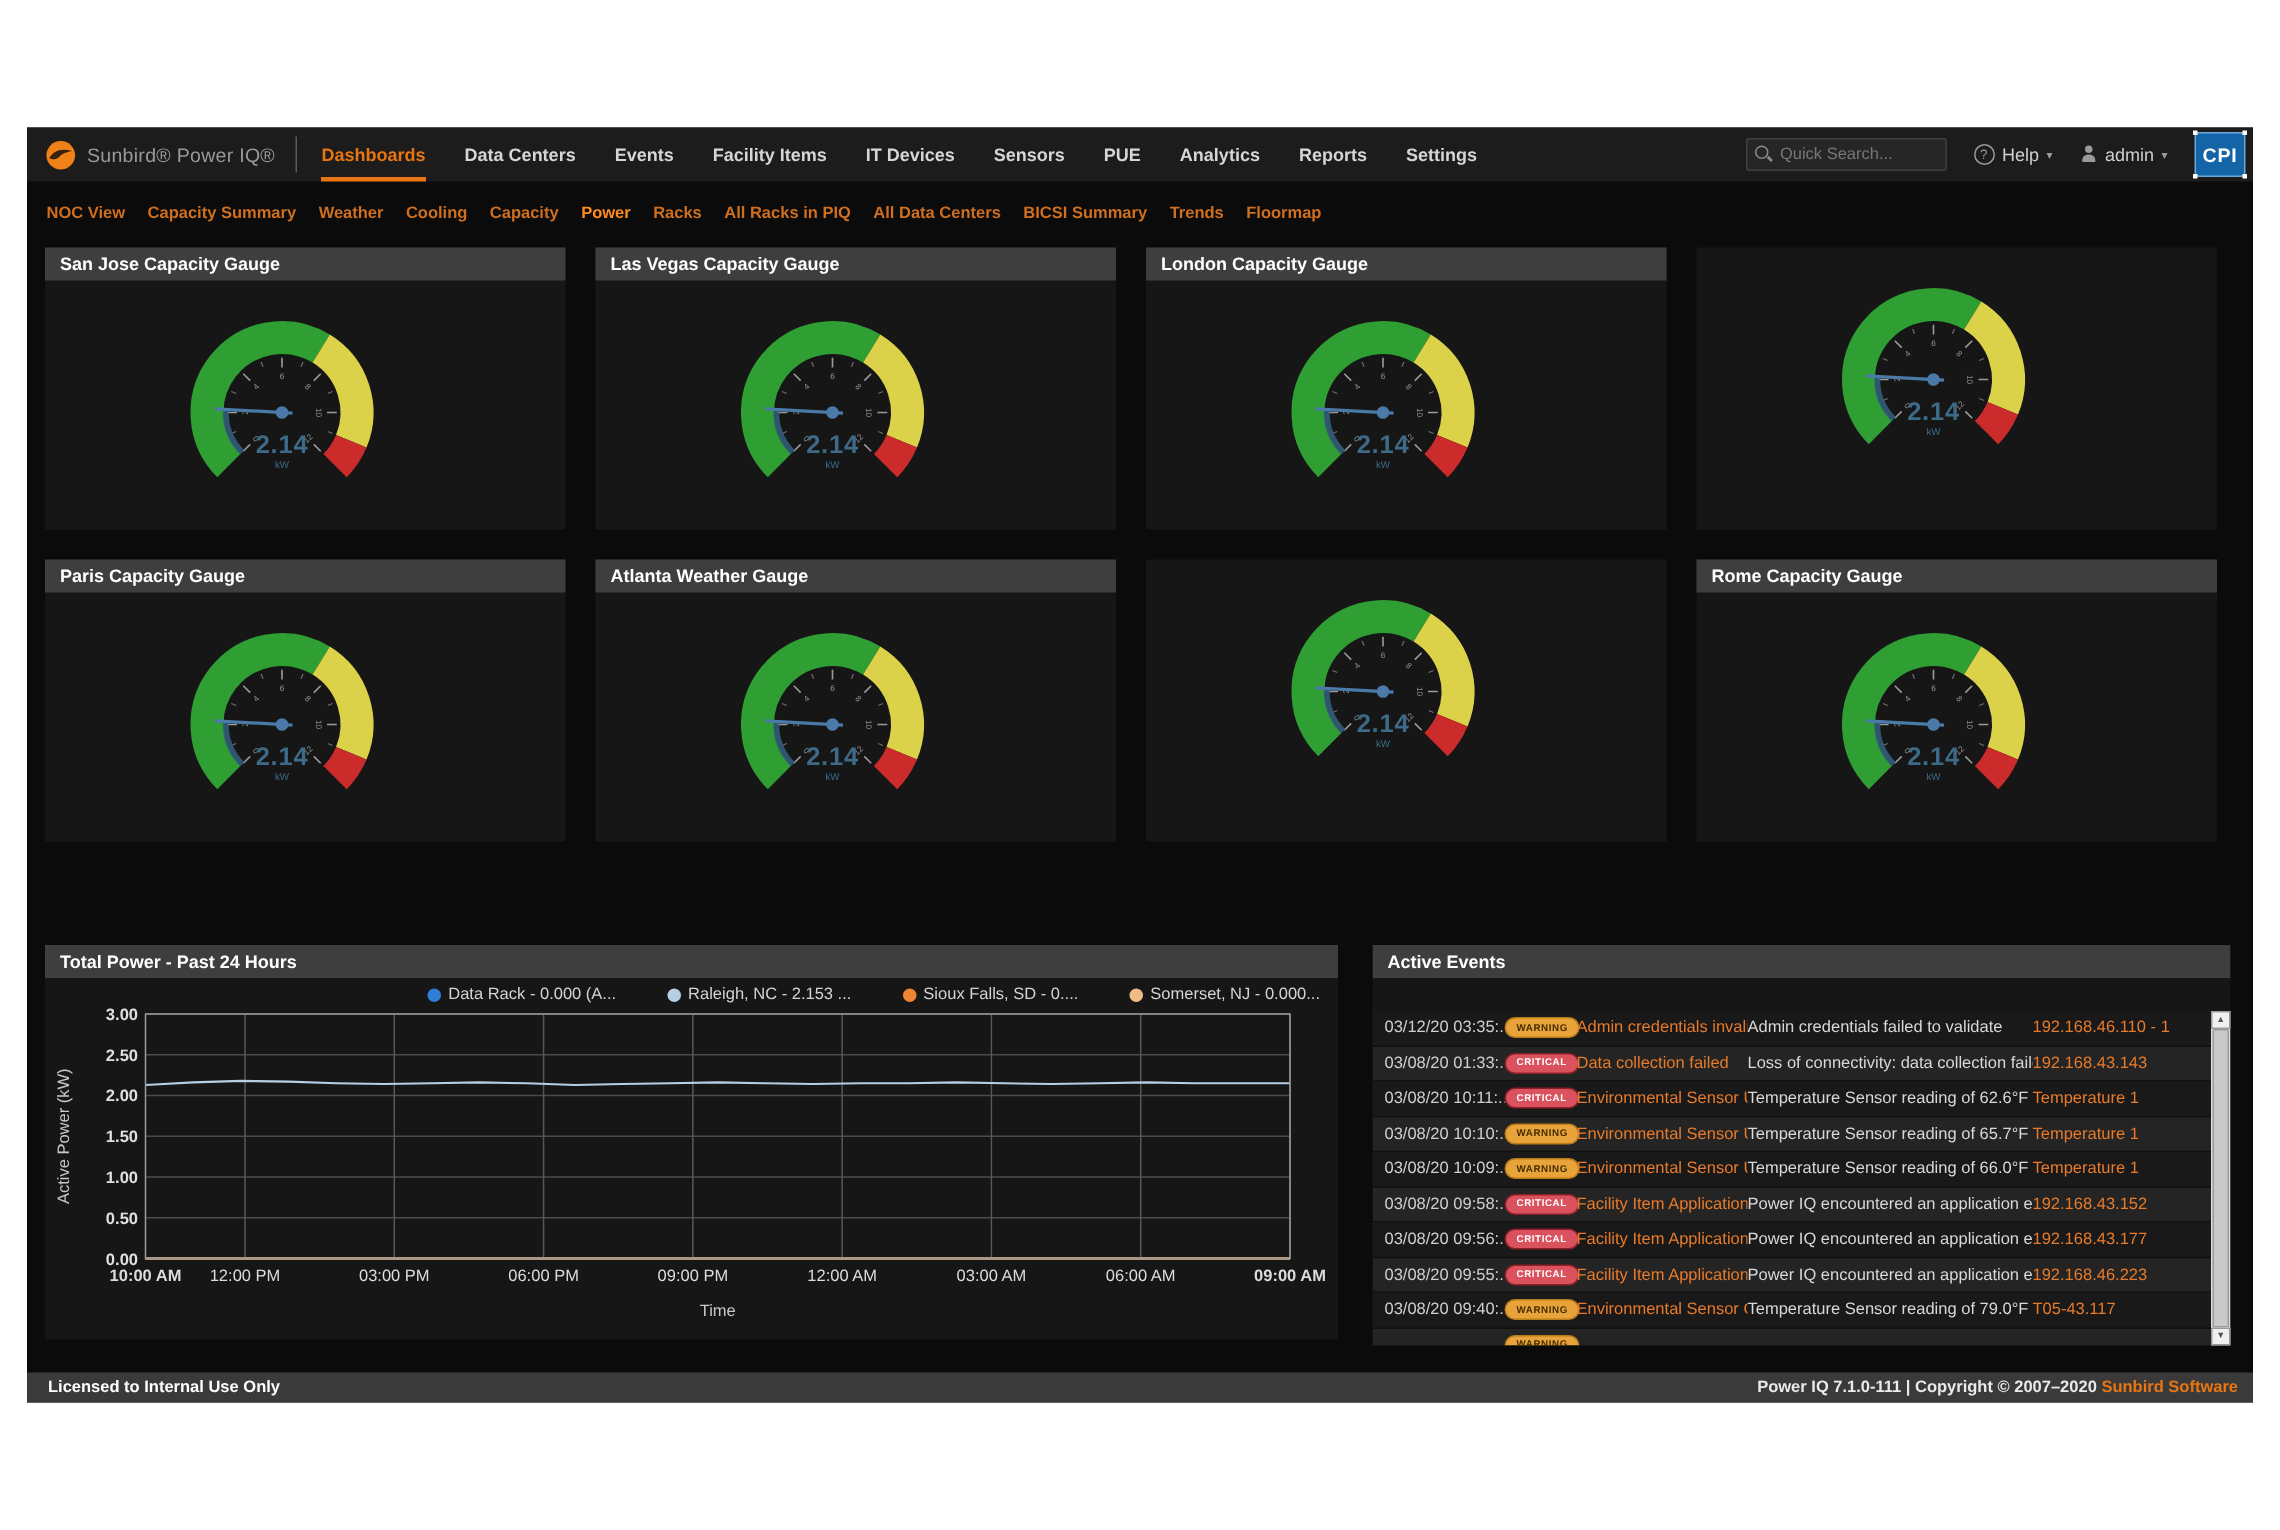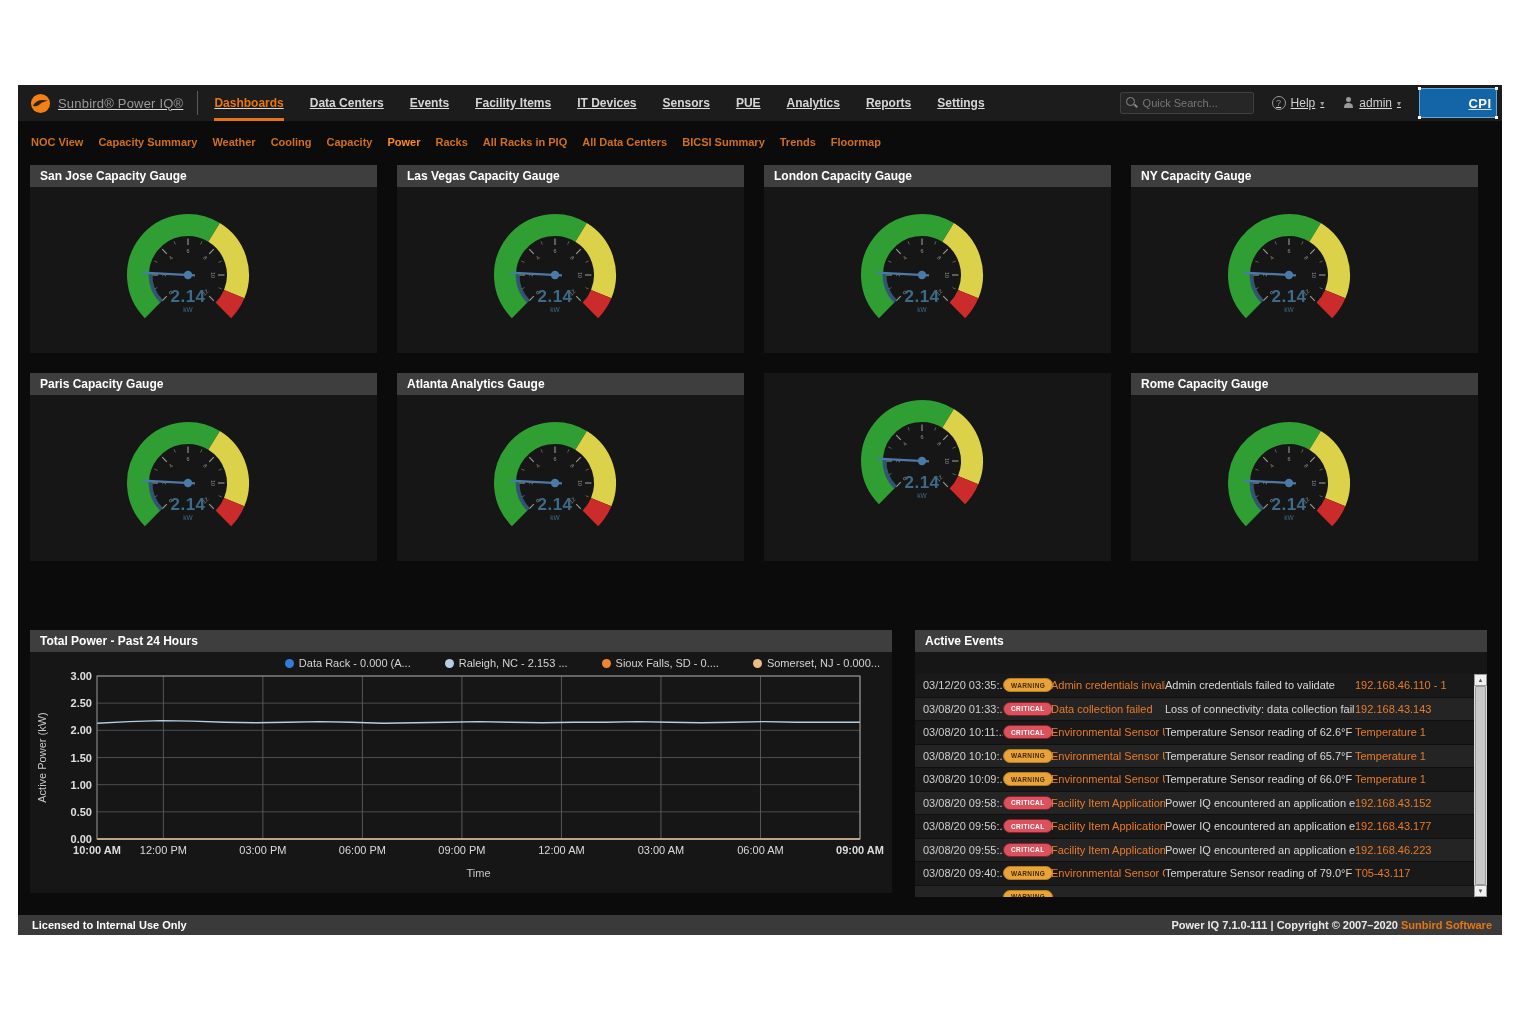--- a/index.html
+++ b/index.html
@@ -1,40 +1,40 @@
 <!DOCTYPE html>
 <html><head>
 <meta charset="utf-8">
 <style>
   html,body{margin:0;padding:0;width:1520px;height:1020px;background:#ffffff;overflow:hidden;
     font-family:"Liberation Sans",sans-serif;-webkit-font-smoothing:antialiased;}
   .app{position:absolute;left:18px;top:85px;width:1484px;height:850px;background:#0b0b0b;color:#ddd;}
 
   
-  .topbar{position:absolute;top:0;left:0;right:0;height:36px;background:#1c1c1c;display:flex;align-items:center;text-decoration:underline;}
+  .topbar{position:absolute;top:0;left:0;right:0;height:36px;background:#1c1c1c;display:flex;align-items:center;}
   .brand{display:flex;align-items:center;gap:7px;padding-left:12px;}
   .brand-text{color:#9a9a9a;font-size:13px;letter-spacing:.2px;white-space:nowrap;}
   .brand-divider{width:1px;height:24px;background:#5a5a5a;margin:0 16px 0 14px;}
   .topnav{display:flex;align-items:center;height:100%;gap:26px;}
   .nav-item{color:#d6d6d6;font-size:12px;font-weight:bold;height:100%;display:flex;align-items:center;cursor:pointer;border-bottom:3px solid transparent;box-sizing:border-box;padding-top:3px;}
   .nav-item.active{color:#e87511;border-bottom:3px solid #e87511;}
   .topbar-right{margin-left:auto;display:flex;align-items:center;gap:18px;padding-right:5px;}
   .search-box{position:relative;width:132px;height:20px;background:#262626;border:1px solid #3f3f3f;border-radius:2px;}
   .search-box input{position:absolute;left:20px;top:0;width:106px;height:18px;background:transparent;border:none;outline:none;color:#aaa;font-size:11px;font-family:"Liberation Sans",sans-serif;}
   .search-box input::placeholder{color:#777;}
   .search-icon{position:absolute;left:5px;top:4px;width:7px;height:7px;border:1.5px solid #8a8a8a;border-radius:50%;}
   .search-icon::after{content:"";position:absolute;left:7px;top:7px;width:4px;height:1.5px;background:#8a8a8a;transform:rotate(45deg);}
   .menu-chip{display:flex;align-items:center;gap:5px;color:#cfcfcf;font-size:12px;cursor:pointer;}
   .q-icon{width:12px;height:12px;border:1px solid #9a9a9a;border-radius:50%;color:#9a9a9a;font-size:9px;line-height:12px;text-align:center;display:inline-block;}
   .person-icon{position:relative;width:12px;height:12px;display:inline-block;}
   .person-icon::before{content:"";position:absolute;left:3.5px;top:0;width:5px;height:5px;border-radius:50%;background:#9a9a9a;}
   .person-icon::after{content:"";position:absolute;left:1.5px;top:6px;width:9px;height:5px;border-radius:5px 5px 1px 1px;background:#9a9a9a;}
   .caret{color:#9a9a9a;font-size:8px;}
   .cpi-badge{position:relative;width:32px;height:28px;background:#1464a8;border:1px solid #6aa8d8;border-radius:3px;color:#fff;
-    font-weight:bold;font-size:13px;display:flex;align-items:center;justify-content:center;letter-spacing:.5px;cursor:pointer;padding-left:44px;}
+    font-weight:bold;font-size:13px;display:flex;align-items:center;justify-content:center;letter-spacing:.5px;cursor:pointer;}
   .cpi-badge i{position:absolute;width:3px;height:3px;background:#fff;}
   .cpi-badge i.tl{left:-2px;top:-2px}.cpi-badge i.tr{right:-2px;top:-2px}.cpi-badge i.bl{left:-2px;bottom:-2px}.cpi-badge i.br{right:-2px;bottom:-2px}
 
   
   .subnav{position:absolute;top:36px;left:0;right:0;height:42px;display:flex;align-items:center;padding:0 13px;box-sizing:border-box;}
   .subnav-links{display:flex;align-items:center;gap:15px;flex-wrap:nowrap;}
   .sub-link{color:#cf6f1f;font-size:11px;font-weight:bold;cursor:pointer;white-space:nowrap;}
   .sub-link.active{color:#ff8b1f;}
   .subnav-buttons{margin-left:auto;display:flex;gap:9px;}
   .sub-btn{display:flex;align-items:center;gap:6px;height:23px;background:#474747;border:1px solid #7d7d7d;border-radius:3px;
@@ -259,21 +259,20 @@
             </g>
             <path d="M131.48 114.52 A37.5 37.5 0 0 1 120.56 85.94" stroke="#34617e" stroke-width="4" fill="none" opacity="0.85"></path>
             <line x1="164.98942368215376" y1="88.38465125938713" x2="113.0679906147258" y2="85.52724190393992" stroke="#4a7aa8" stroke-width="2.2"></line>
             <circle cx="158" cy="88" r="4.2" fill="#4a7aa8"></circle>
             <text x="158" y="115" font-size="17" font-weight="bold" fill="#3d6a87" text-anchor="middle" letter-spacing=".5">2.14</text>
             <text x="158" y="125" font-size="6.5" fill="#3d6a87" text-anchor="middle">kW</text>
           </svg></div>
   </section>
 
   <section class="panel gauge-panel">
-    <div class="panel-header">NY Capacity Gauge</div>
     <div class="gauge-body"><svg width="347" height="166">
             <path d="M122.64 123.36 A50 50 0 0 1 184.12 45.37" stroke="#2f9e33" stroke-width="22" fill="none" stroke-linecap="butt"></path>
             <path d="M184.12 45.37 A50 50 0 0 1 204.19 107.13" stroke="#dcd24a" stroke-width="22" fill="none" stroke-linecap="butt"></path>
             <path d="M204.19 107.13 A50 50 0 0 1 193.36 123.36" stroke="#cc2b2b" stroke-width="22" fill="none" stroke-linecap="butt"></path>
             <g>
               <line x1="132.190602486691" y1="113.80939751330898" x2="136.78679656440357" y2="109.21320343559643" stroke="#9a9a9a" stroke-width="1.1"></line>
               <text x="140.6758838609296" y="107.32411613907041" font-size="5.5" fill="#8f8f8f" text-anchor="middle" transform="rotate(45 140.6758838609296 105.32411613907041)">0</text>
               <line x1="124.27839706333802" y1="101.96794528132575" x2="127.51197542712754" y2="100.62855326804794" stroke="#6f6f6f" stroke-width="0.8"></line>
               <line x1="121.5" y1="88" x2="128" y2="88" stroke="#9a9a9a" stroke-width="1.1"></line>
               <text x="133.5" y="90" font-size="5.5" fill="#8f8f8f" text-anchor="middle" transform="rotate(-90 133.5 88)">2</text>
@@ -331,21 +330,21 @@
             </g>
             <path d="M131.48 114.52 A37.5 37.5 0 0 1 120.56 85.94" stroke="#34617e" stroke-width="4" fill="none" opacity="0.85"></path>
             <line x1="164.98942368215376" y1="88.38465125938713" x2="113.0679906147258" y2="85.52724190393992" stroke="#4a7aa8" stroke-width="2.2"></line>
             <circle cx="158" cy="88" r="4.2" fill="#4a7aa8"></circle>
             <text x="158" y="115" font-size="17" font-weight="bold" fill="#3d6a87" text-anchor="middle" letter-spacing=".5">2.14</text>
             <text x="158" y="125" font-size="6.5" fill="#3d6a87" text-anchor="middle">kW</text>
           </svg></div>
   </section>
 
   <section class="panel gauge-panel">
-    <div class="panel-header">Atlanta Analytics Gauge</div>
+    <div class="panel-header">Atlanta Weather Gauge</div>
     <div class="gauge-body"><svg width="347" height="166">
             <path d="M122.64 123.36 A50 50 0 0 1 184.12 45.37" stroke="#2f9e33" stroke-width="22" fill="none" stroke-linecap="butt"></path>
             <path d="M184.12 45.37 A50 50 0 0 1 204.19 107.13" stroke="#dcd24a" stroke-width="22" fill="none" stroke-linecap="butt"></path>
             <path d="M204.19 107.13 A50 50 0 0 1 193.36 123.36" stroke="#cc2b2b" stroke-width="22" fill="none" stroke-linecap="butt"></path>
             <g>
               <line x1="132.190602486691" y1="113.80939751330898" x2="136.78679656440357" y2="109.21320343559643" stroke="#9a9a9a" stroke-width="1.1"></line>
               <text x="140.6758838609296" y="107.32411613907041" font-size="5.5" fill="#8f8f8f" text-anchor="middle" transform="rotate(45 140.6758838609296 105.32411613907041)">0</text>
               <line x1="124.27839706333802" y1="101.96794528132575" x2="127.51197542712754" y2="100.62855326804794" stroke="#6f6f6f" stroke-width="0.8"></line>
               <line x1="121.5" y1="88" x2="128" y2="88" stroke="#9a9a9a" stroke-width="1.1"></line>
               <text x="133.5" y="90" font-size="5.5" fill="#8f8f8f" text-anchor="middle" transform="rotate(-90 133.5 88)">2</text>

